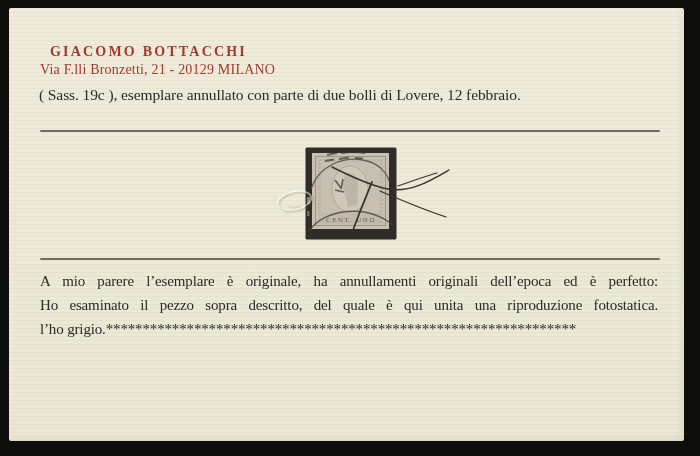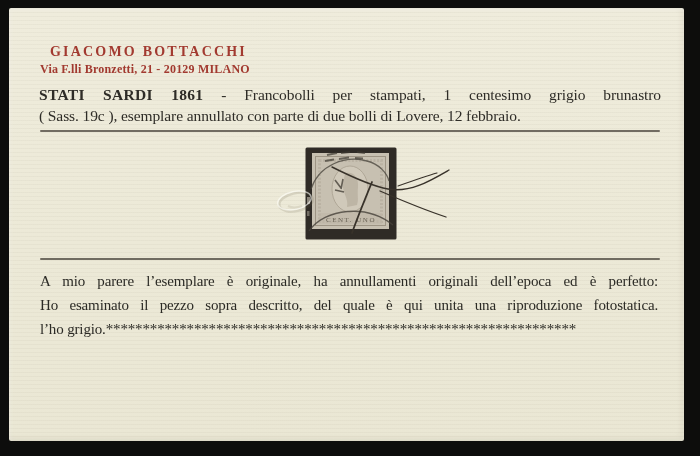--- a/index.html
+++ b/index.html
@@ -19,21 +19,21 @@
     border-radius:2px;
     box-shadow: inset -2px -2px 6px rgba(60,55,40,0.08), inset 1px 1px 4px rgba(255,255,255,0.35);
   }
   .lh-name{
     position:absolute;left:41px;top:36px;
     font-size:14px;letter-spacing:2.2px;font-weight:bold;
     color:#a23a30;white-space:nowrap;
   }
   .lh-address{
     position:absolute;left:31px;top:54px;
-    font-size:12px;font-weight:bold;letter-spacing:0.2px;
+    font-size:14px;font-weight:normal;letter-spacing:0.2px;
     color:#a23a30;white-space:nowrap;
   }
   .dateline{
     position:absolute;left:496px;top:37px;
     font-size:16px;color:#2e2c27;white-space:nowrap;
   }
   .desc{
     position:absolute;left:30px;top:76px;width:622px;
     font-size:15.5px;line-height:21px;color:#2e2c27;
     letter-spacing:-0.1px;
@@ -63,21 +63,20 @@
 
 <div class="scene">
 
   <div class="card">
 
     <div class="lh-name">GIACOMO BOTTACCHI</div>
     <div class="lh-address">Via F.lli Bronzetti, 21 - 20129 MILANO</div>
 
 
     <div class="desc">
-      <div class="j"><span class="bold">STATI SARDI 1861</span><span> - Francobolli per stampati, 1 centesimo grigio brunastro</span></div>
       <div>( Sass. 19c ), esemplare annullato con parte di due bolli di Lovere, 12 febbraio.</div>
     </div>
 
     <div class="rule rule1"></div>
 
     <svg class="stamp" width="92" height="93" viewBox="0 0 92 93">
       <rect x="0.5" y="0.5" width="91" height="92" rx="1.5" fill="#2f2b26"></rect>
       <rect x="2" y="50" width="3" height="7" fill="#d8d2c2" opacity="0.55"></rect>
       <rect x="2" y="64" width="2.5" height="5" fill="#d8d2c2" opacity="0.4"></rect>
       <rect x="7" y="6" width="77" height="76" fill="#c7c0b1"></rect>

